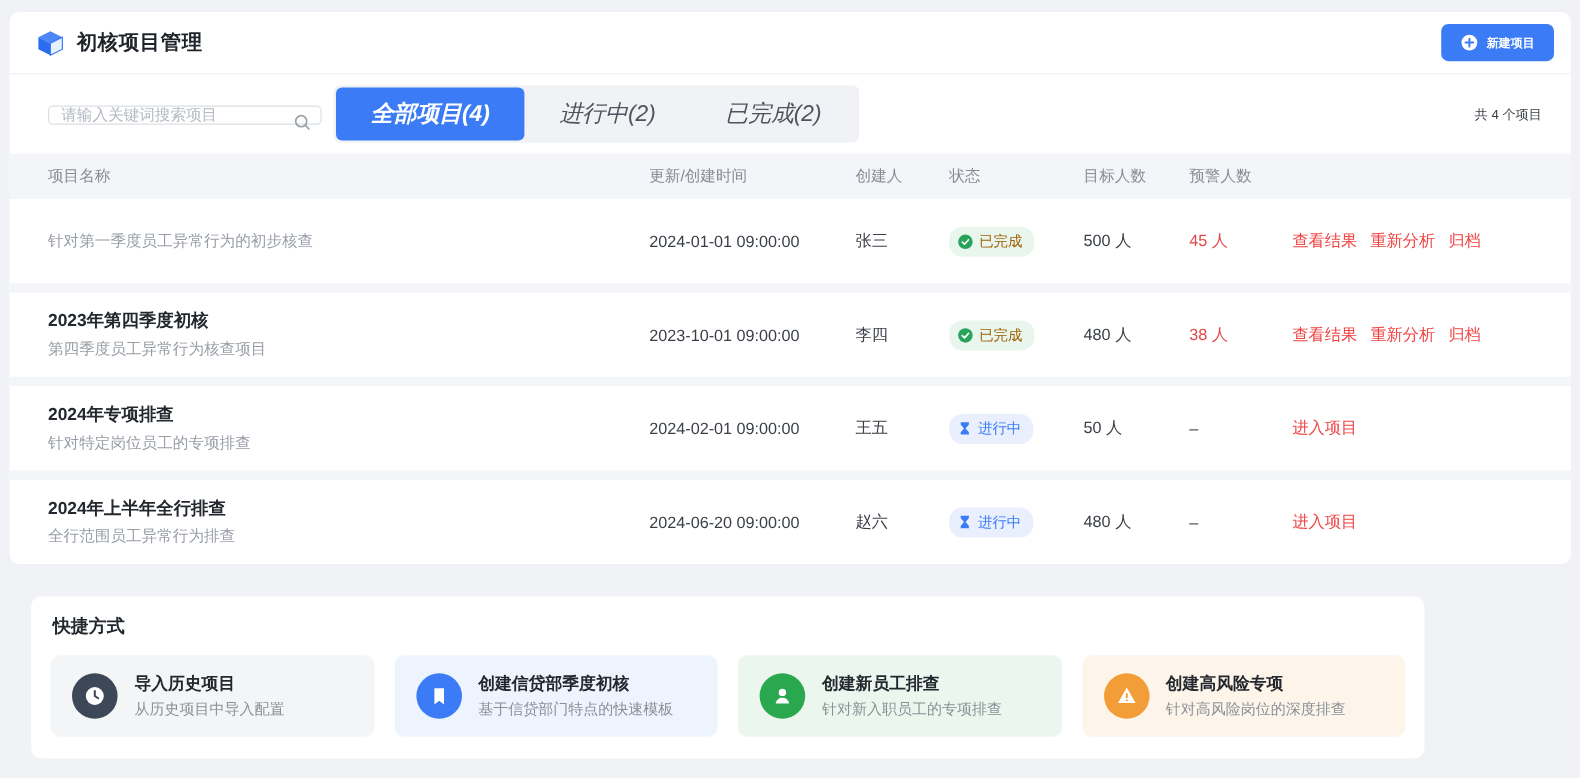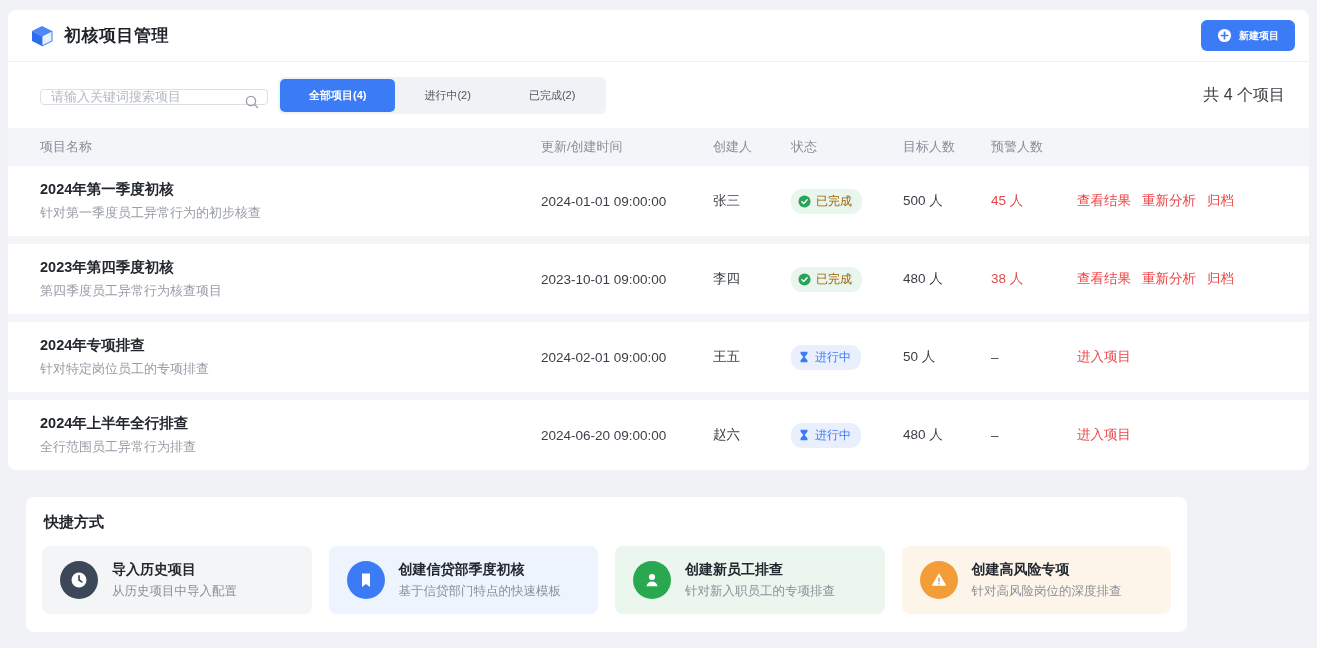--- a/index.html
+++ b/index.html
@@ -60,30 +60,31 @@
     position:absolute; right:8px; top:7px; width:16px; height:16px;
   }
   .tab-group {
     margin-left:10px;
     display:flex; align-items:center;
     background:#f1f2f5;
     border-radius:6px;
     padding:2px;
   }
   .tab {
-    font-size:11px; color:#4e5560;
+    font-size:19px; color:#4e5560;
     padding:9px 29px;
     border-radius:5px;
     cursor:pointer;
     white-space:nowrap;
+    font-style:italic;
   }
   .tab.active {
     background:#3b7cf6; color:#fff; font-weight:bold;
   }
-  .total-count { margin-left:auto; font-size:16px; color:#3a3f47; }
+  .total-count { margin-left:auto; font-size:11px; color:#3a3f47; }
   
   .grid-row {
     display:grid;
     grid-template-columns:minmax(0,1fr) 172px 78px 112px 88px 86px 200px;
     align-items:center;
     padding:0 32px;
   }
   .table-head {
     height:38px;
     background:#f4f5f9;
@@ -182,21 +183,20 @@
     <div>项目名称</div>
     <div>更新/创建时间</div>
     <div>创建人</div>
     <div>状态</div>
     <div>目标人数</div>
     <div>预警人数</div>
   </div>
 
   <div class="grid-row t-row">
     <div>
-      <div class="proj-name">2024年第一季度初核</div>
       <div class="proj-desc">针对第一季度员工异常行为的初步核查</div>
     </div>
     <div class="cell">2024-01-01 09:00:00</div>
     <div class="cell">张三</div>
     <div>
       <span class="badge success">
         <svg width="13" height="13" viewBox="0 0 14 14">
           <circle cx="7" cy="7" r="6.5" fill="#27a35a"></circle>
           <path d="M4.2 7.2l2 2 3.6-4" stroke="#fff" stroke-width="1.5" fill="none" stroke-linecap="round" stroke-linejoin="round"></path>
         </svg>

